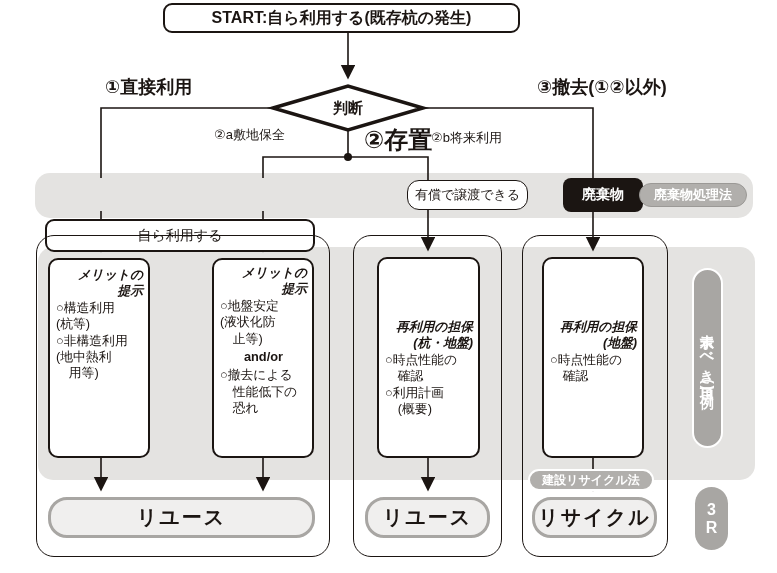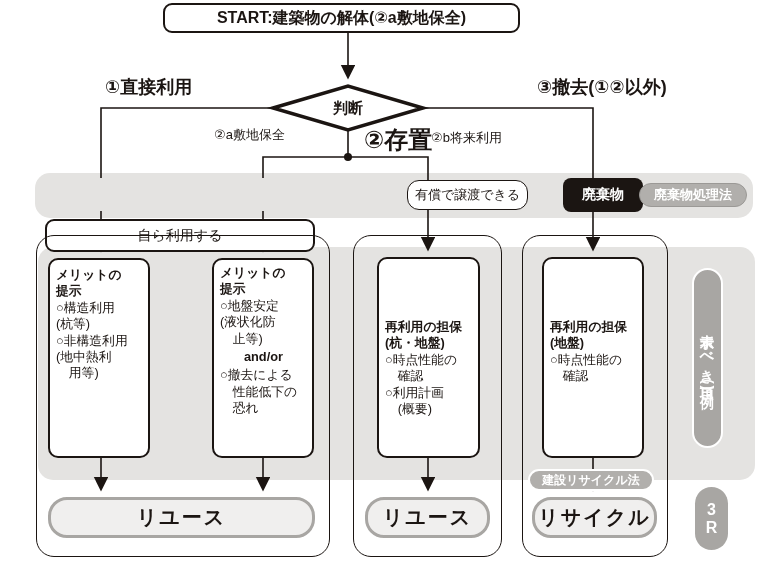--- a/index.html
+++ b/index.html
@@ -10,21 +10,21 @@
   .node { background:#fff; border:2.5px solid #1b1512; border-radius:9px;
           display:flex; align-items:center; justify-content:center; text-align:center; }
   .thin { border-width:1.5px; border-radius:12px;margin-left:40px; }
   .dark-node { background:#1b1512; color:#fff; border-radius:8px; font-weight:bold;
           display:flex; align-items:center; justify-content:center; }
   .pill { background:#b1afac; color:#fff; font-weight:bold; border-radius:12px;
           display:flex; align-items:center; justify-content:center; }
   .container-box { border:1.5px solid #1b1512; border-radius:18px; background:transparent; }
   .panel { background:#fff; border:2.5px solid #1b1512; border-radius:10px;
            font-size:12.8px; line-height:1.28; padding:7px 5px 4px 6px; }
-  .panel .t { font-weight:bold; text-align:left; white-space:pre-line; }
+  .panel .t { font-weight:bold; text-align:right; white-space:pre-line;font-style:italic; }
   .panel .b { text-align:left; white-space:pre-line; }
   .panel .c { font-weight:bold; text-align:center; padding:2px 0; }
   .outcome { background:#f0efee; border:3.5px solid #a8a6a3; border-radius:19px;
              font-weight:bold; font-size:20px; letter-spacing:2px;
              display:flex; align-items:center; justify-content:center; }
   .lbl { font-weight:bold; white-space:nowrap;margin-left:8px; }
   .lbl-s { font-size:13px; white-space:nowrap; }
   .vpill { background:#a8a6a3; color:#fff; border:2.5px solid #fff; border-radius:16px;
            writing-mode:vertical-rl; font-weight:bold; font-size:14px; letter-spacing:1px;
            display:flex; align-items:center; justify-content:center; }
@@ -62,21 +62,21 @@
       <path d="M101,458 V489" marker-end="url(#ah)"></path>
       <path d="M263,458 V489" marker-end="url(#ah)"></path>
       <path d="M428,458 V489" marker-end="url(#ah)"></path>
       <path d="M593,458 V489" marker-end="url(#ah)"></path>
       <polygon points="273,108 348,86 423,108 348,130" fill="#fff" stroke-width="3.5"></polygon>
       <circle cx="348" cy="157" r="4" fill="#1b1512" stroke="none"></circle>
     </g>
   </svg>
 
   <div class="abs node z2" style="left:163px; top:3px; width:357px; height:30px; font-weight:bold; font-size:16px;">
-    <span>START:建築物の解体(②a敷地保全)</span>
+    <span>START:自ら利用する(既存杭の発生)</span>
   </div>
 
   <div class="abs z2" style="left:318px; top:99px; width:60px; text-align:center; font-weight:bold; font-size:15px;">判断</div>
 
   <div class="abs lbl z2" style="left:97px; top:75px; font-size:18px;">①直接利用</div>
   <div class="abs lbl z2" style="left:529px; top:75px; font-size:18px;">③撤去(①②以外)</div>
   <div class="abs lbl-s z2" style="left:214px; top:126px;">②a敷地保全</div>
   <div class="abs lbl z2" style="left:356px; top:124px; font-size:24px;">②存置</div>
   <div class="abs lbl-s z2" style="left:431px; top:129px;">②b将来利用</div>
 

